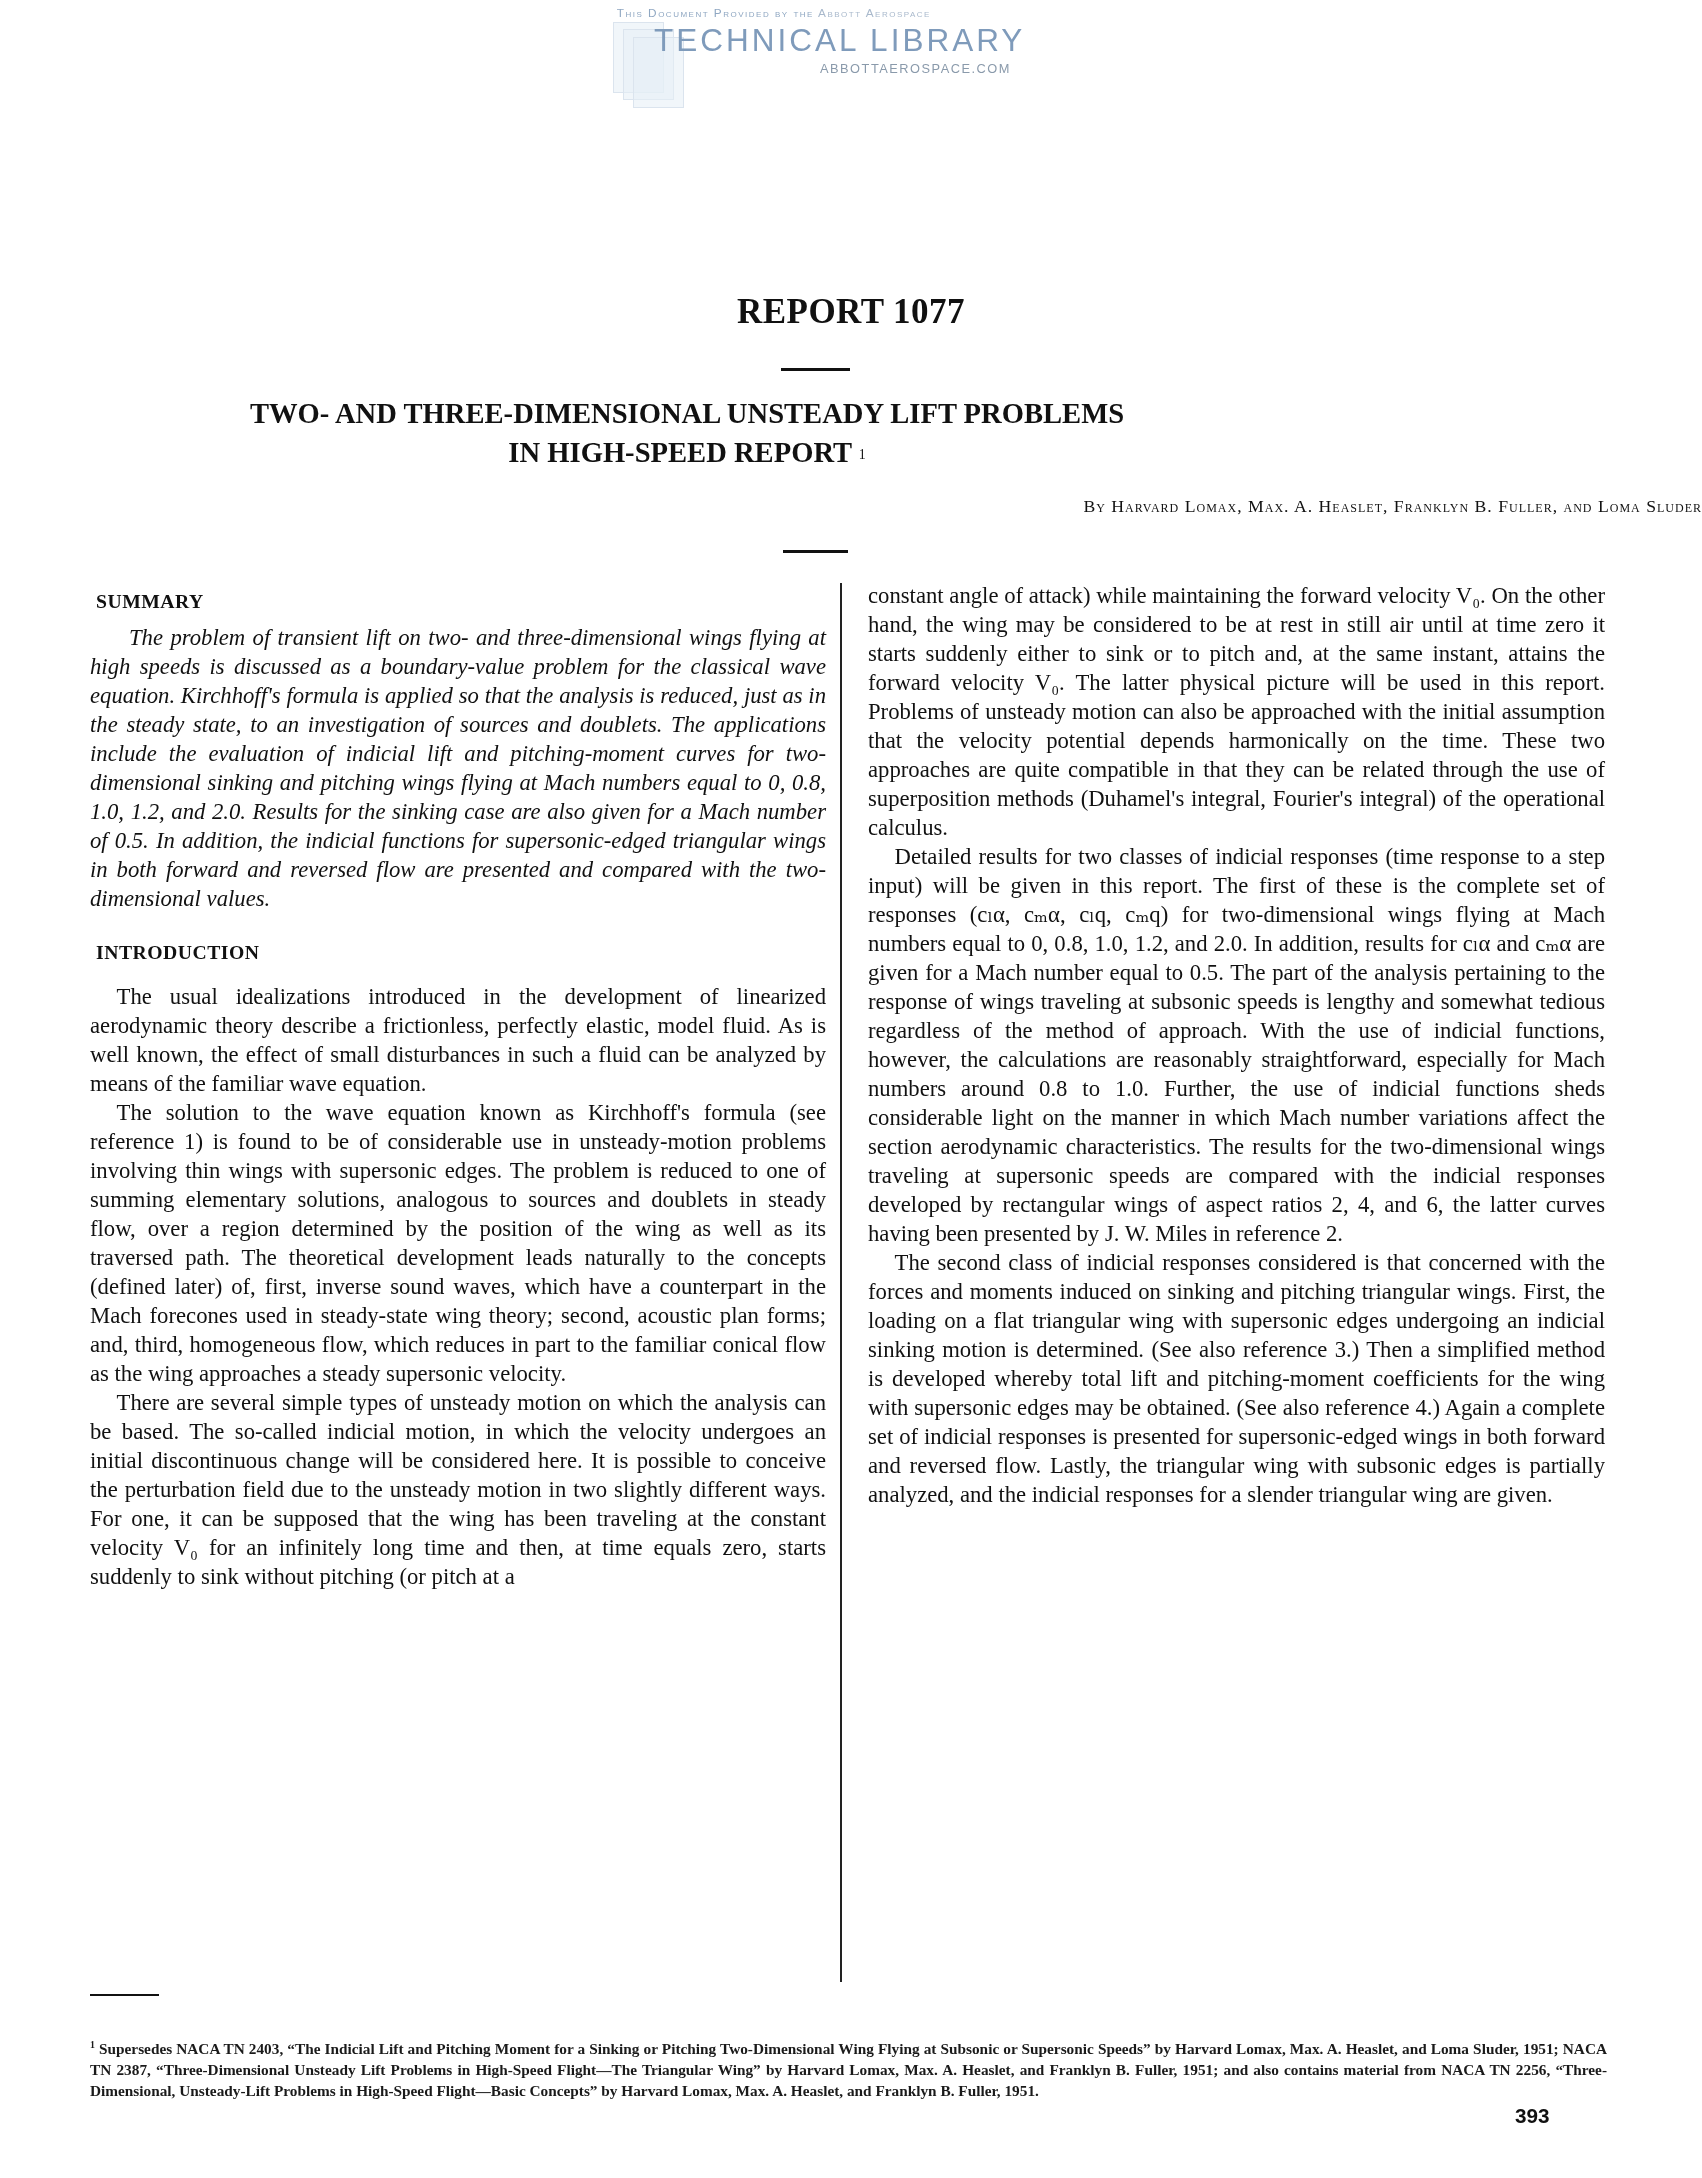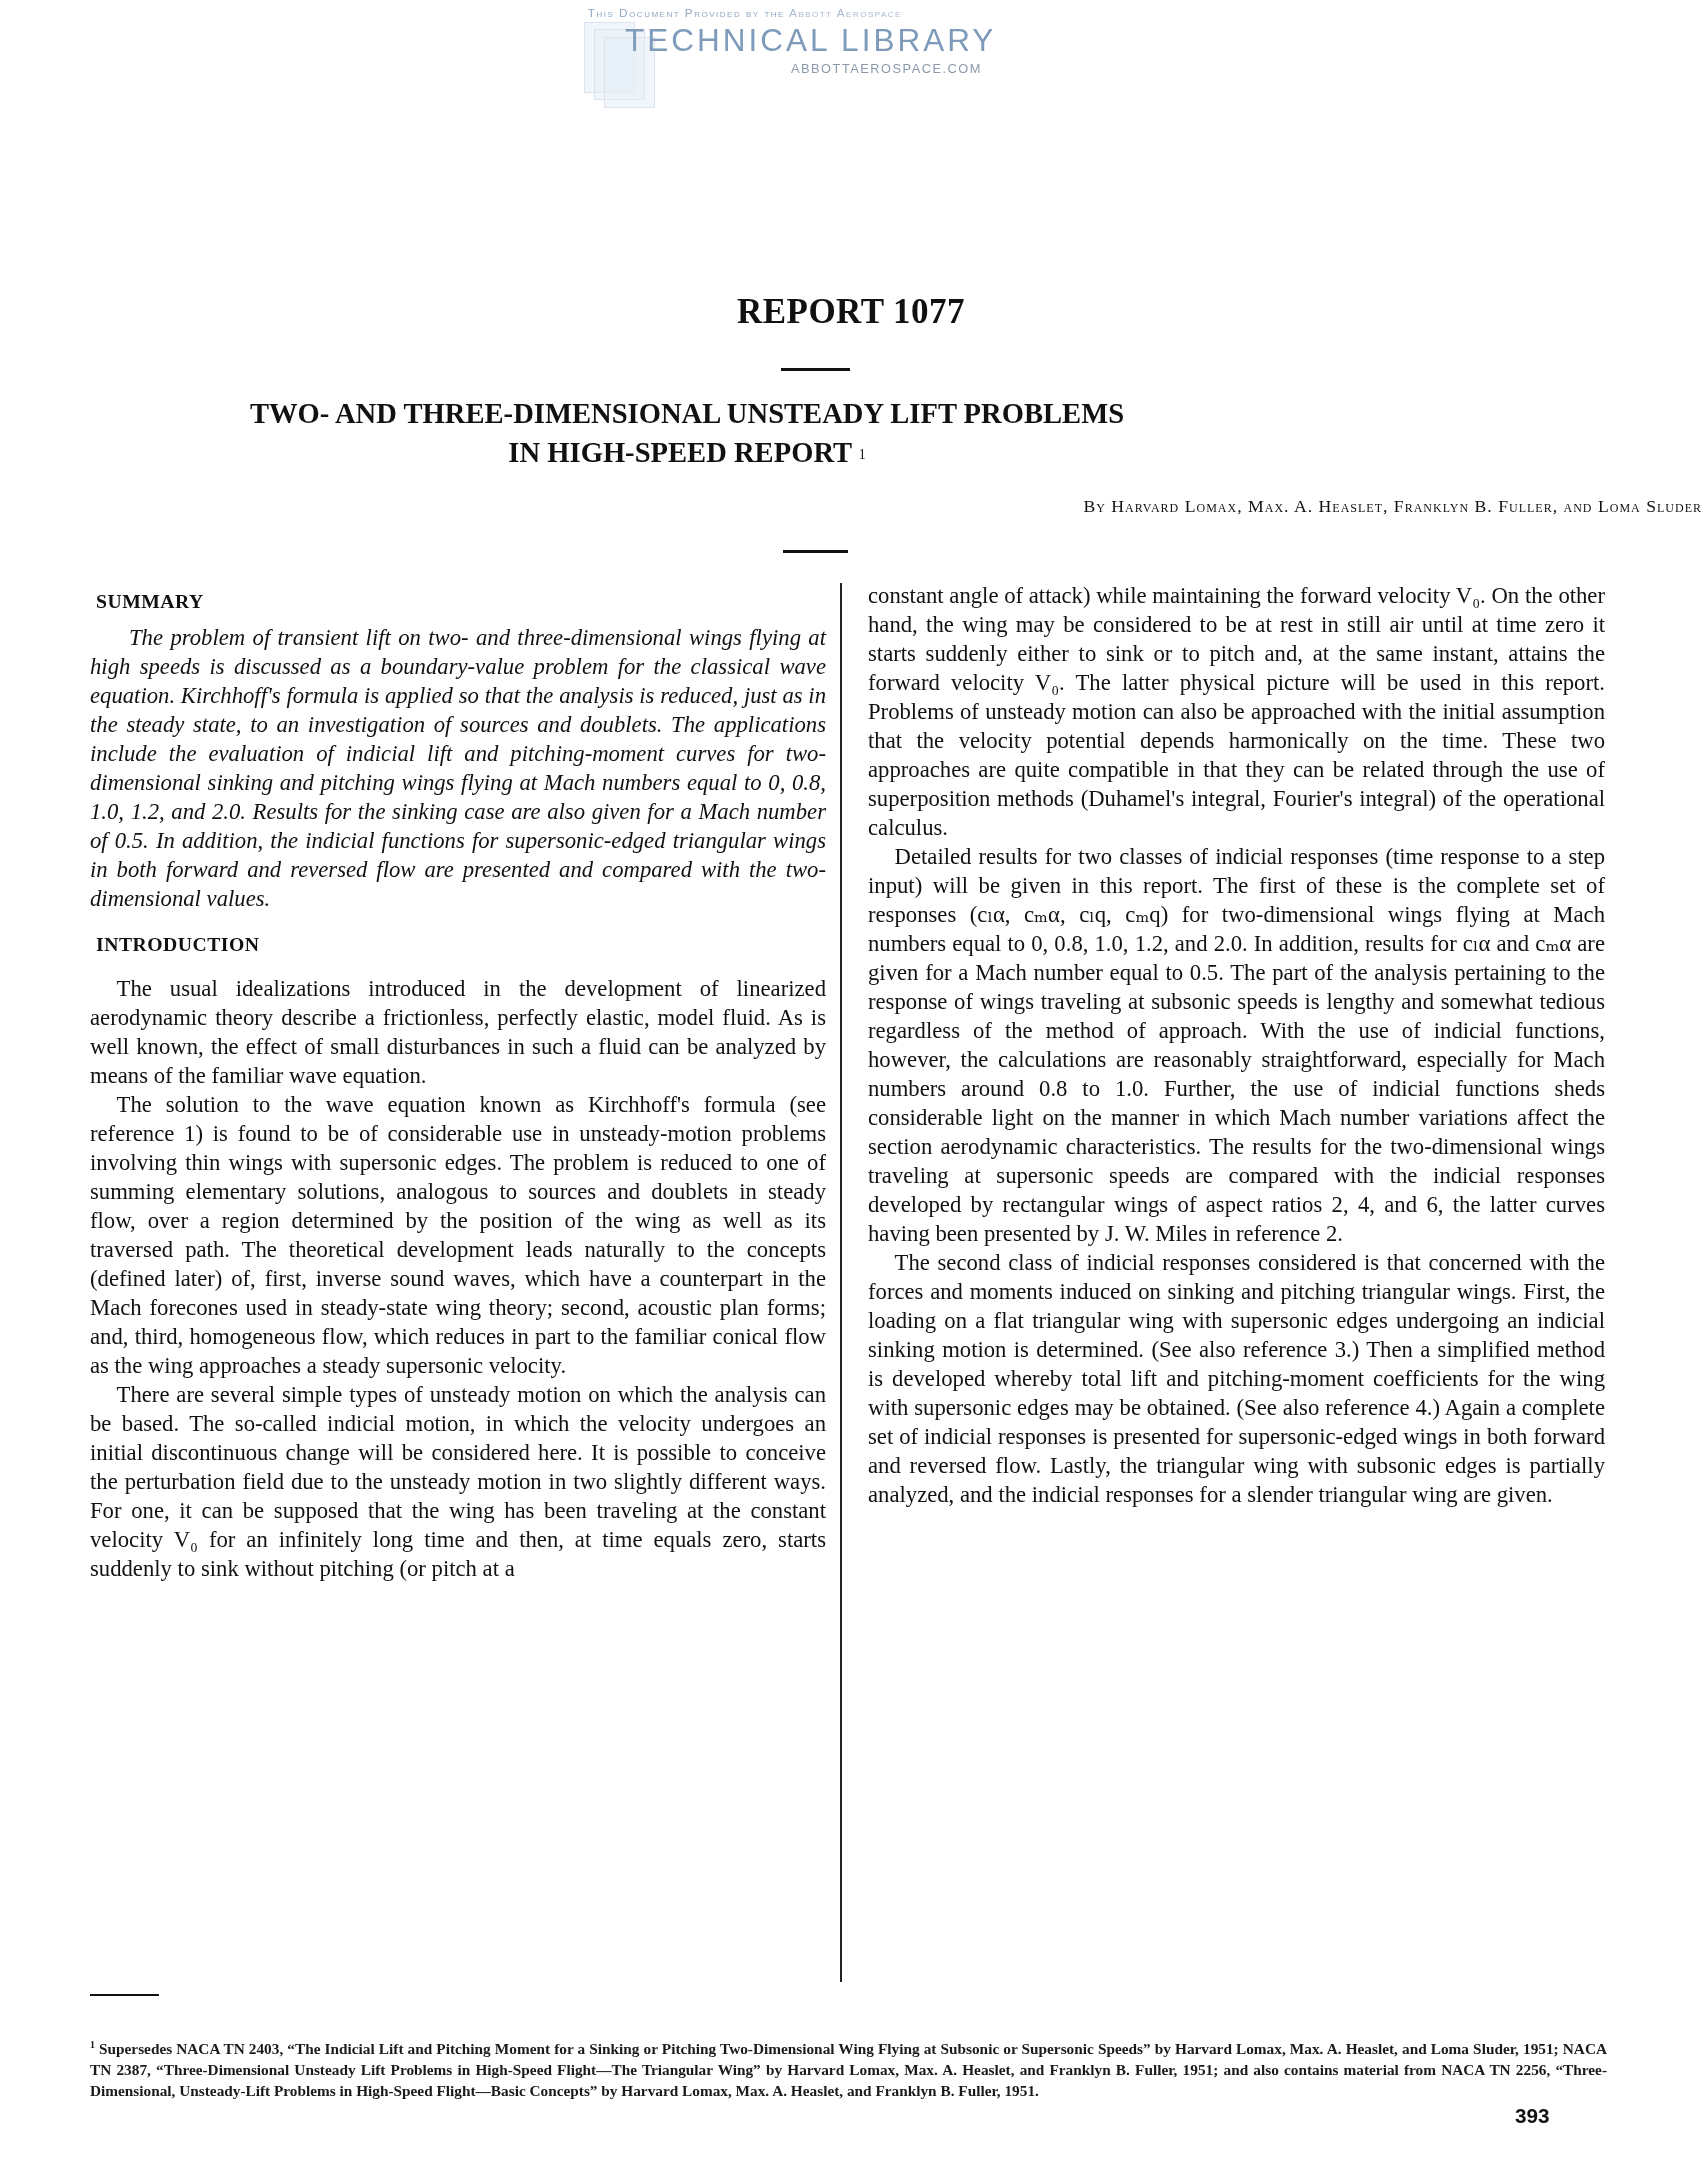--- a/index.html
+++ b/index.html
@@ -1,21 +1,21 @@
 <!DOCTYPE html>
 <html><head>
 <meta charset="utf-8">
 <style>
   html, body { margin: 0; padding: 0; background: #ffffff; }
   body {
     width: 1702px; height: 2179px; position: relative; overflow: hidden;
     font-family: "Liberation Serif", "DejaVu Serif", serif; color: #111;
   }
   .watermark {
-    position: absolute; top: 3.9px; left: 576px; width: 493px; height: 102px;
+    position: absolute; top: 3.9px; left: 605px; width: 493px; height: 102px;
     color: #8fa7c2;
   }
   .wm-pages { position: absolute; left: 7.9px; top: 17.7px; width: 79px; height: 85px; }
   .wm-pages div {
     position: absolute; width: 49px; height: 69px;
     border: 1px solid #dbe4ee; background: rgba(230,238,246,0.55);
   }
   .wm-line1 {
     position: absolute; left: 11.8px; top: 2px; width: 414px;
     font-family: "Liberation Sans", "DejaVu Sans", sans-serif; font-size: 11.8px; letter-spacing: 1.5px;
@@ -49,21 +49,21 @@
   .col {
     position: absolute; font-size: 22.7px; line-height: 29px; text-align: justify;
   }
   .col-left { left: 90px; width: 736px; top: 581px; }
   .col-right { left: 868px; width: 737px; top: 581px; }
   .col-divider { position: absolute; left: 840px; top: 583px; width: 2px; height: 1399px; background: #222; }
   .heading {
     text-align: left; font-size: 19.7px; font-weight: bold; letter-spacing: 0.5px; margin: 6px;
     line-height: 29.6px;
   }
-  .summary { font-style: italic; text-indent: 39px; margin: 2px 0 0 0; }
+  .summary { font-style: italic; text-indent: 39px; margin: 2px 0 8px 0; }
   p.para { margin: 0; text-indent: 26.6px; }
   .gap { height: 11.8px; }
   .gap-sm { height: 7.9px; }
   .fn-rule { position: absolute; left: 90px; top: 1994px; width: 69px; height: 2px; background: #111; }
   .footnote {
     position: absolute; left: 90px; top: 2006px; width: 1517px;
     font-size: 15.3px; line-height: 21px; font-weight: bold; text-align: justify; color: #1a1a1a; margin-top: 28px;
   }
   .footnote sup { font-size: 9.9px; }
   .page-number {

